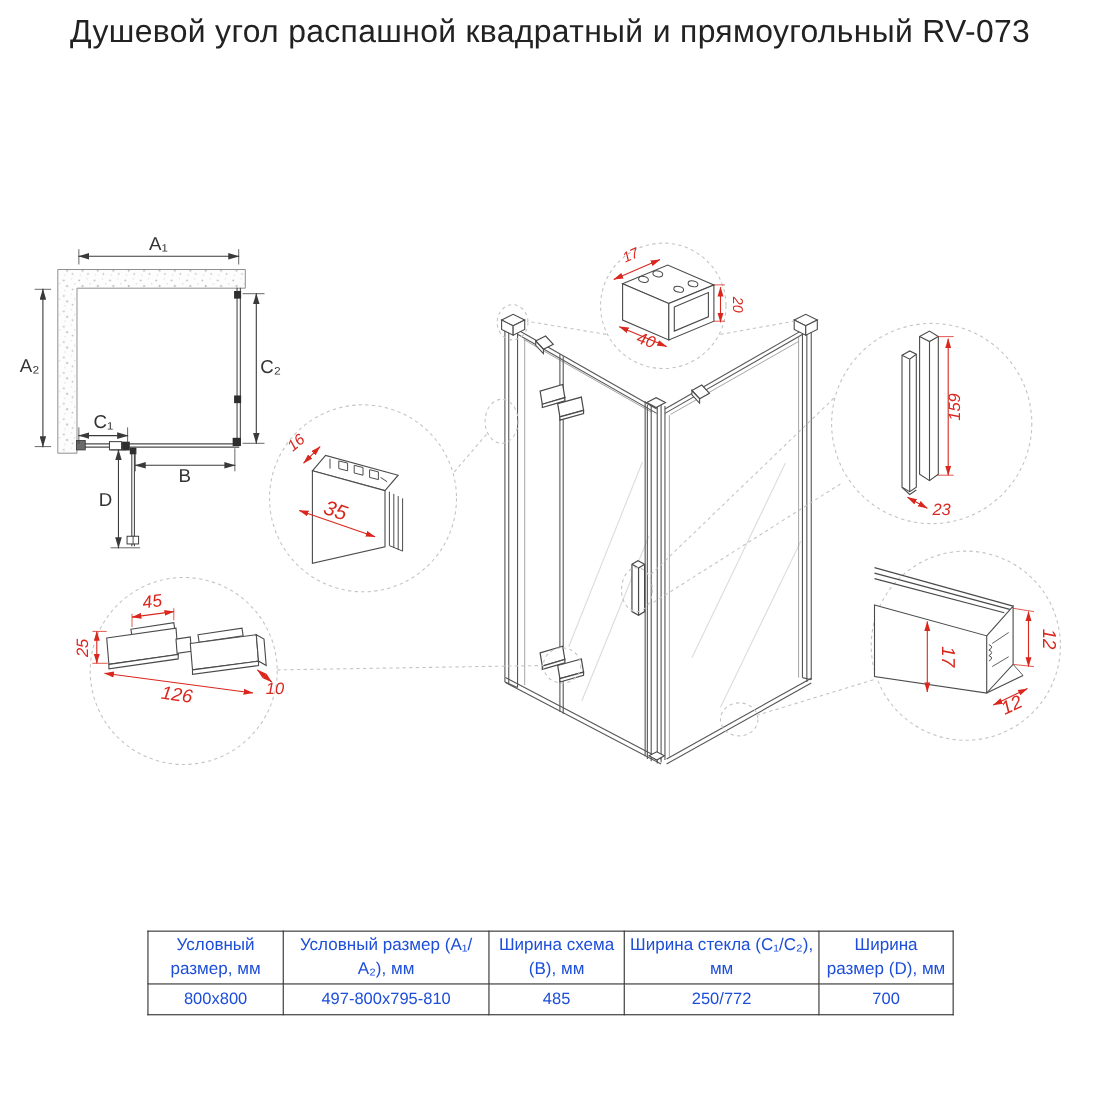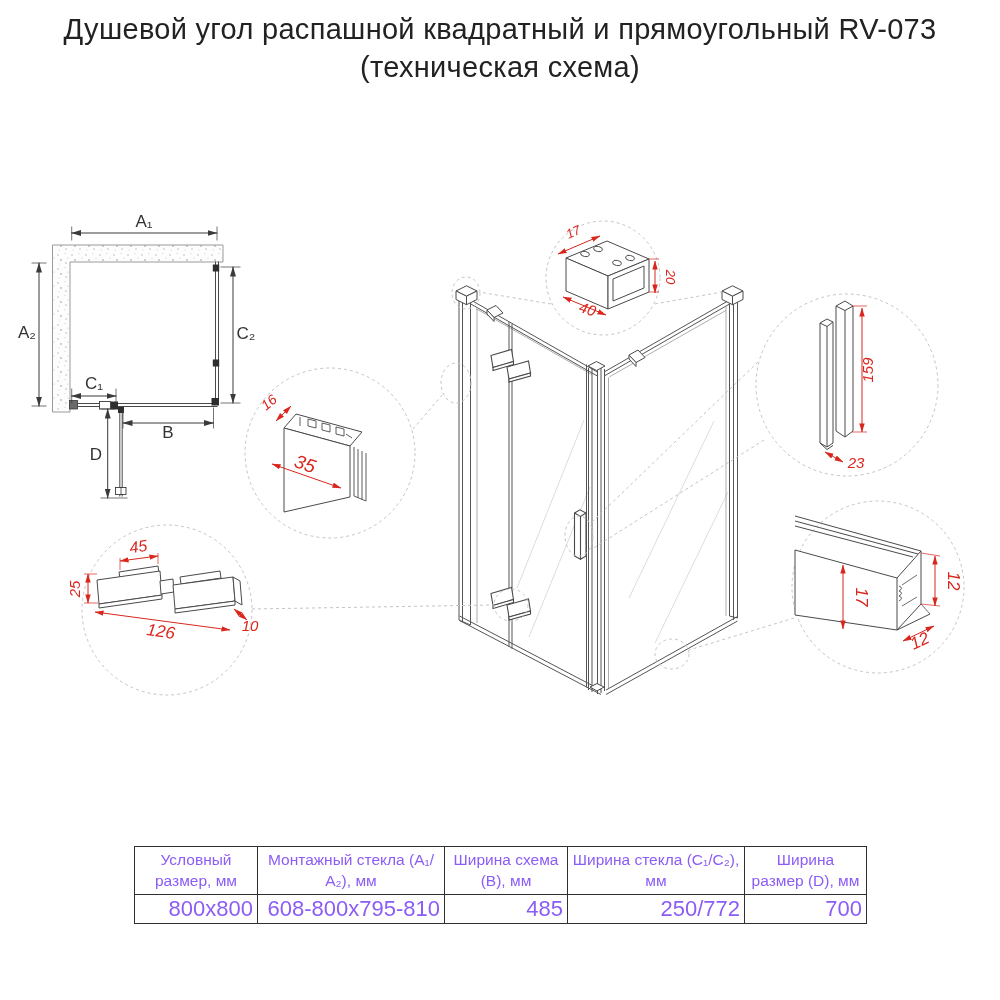--- a/index.html
+++ b/index.html
@@ -5,34 +5,33 @@
   html,body{margin:0;padding:0;background:#fff;}
   .stage{position:relative;width:1000px;height:1000px;background:#fff;overflow:hidden;
          font-family:"Liberation Sans","DejaVu Sans",sans-serif;}
   .title{position:absolute;top:10px;left:0;width:1000px;text-align:center;
          font-size:29px;line-height:38px;color:#222;letter-spacing:.3px;font-weight:400;}
   svg{position:absolute;left:0;top:0;}
   svg text{font-family:"Liberation Sans","DejaVu Sans",sans-serif;fill:#333;}
   .dimtxt{font-size:17px;}
   .redtxt{fill:#d9271e;font-style:italic;}
   .spec-table{position:absolute;left:134px;top:846px;width:732px;border-collapse:collapse;
-              table-layout:fixed;color:#8b5cf6;}
+              table-layout:fixed;color:#1d4ed8;}
   .spec-table th,.spec-table td{border:1px solid #2f2f2f;text-align:center;vertical-align:middle;
               padding:1px 4px;font-weight:400;}
   .spec-table th{height:45px;font-size:15.5px;line-height:1.3;}
-  .spec-table td{height:25px;font-size:22px;text-align:right;}
+  .spec-table td{height:25px;font-size:15px;}
 </style>
 </head>
 <body>
 
 <div class="stage">
 
   <div class="title">
     <div>Душевой угол распашной квадратный и прямоугольный RV-073</div>
-    <div>(техническая схема)</div>
   </div>
 
   <svg width="1000" height="1000" viewBox="0 0 1000 1000">
     <defs>
       <marker id="ab" viewBox="0 0 10 6" markerWidth="10" markerHeight="6" refX="9.5" refY="3" orient="auto-start-reverse" markerUnits="userSpaceOnUse">
         <path d="M0,0 L10,3 L0,6 Z" fill="#3a3a3a"></path>
       </marker>
       <marker id="ar" viewBox="0 0 10 6" markerWidth="9" markerHeight="6" refX="9.5" refY="3" orient="auto-start-reverse" markerUnits="userSpaceOnUse">
         <path d="M0,0 L10,3 L0,6 Z" fill="#d9271e"></path>
       </marker>
@@ -334,29 +333,29 @@
     <colgroup>
       <col style="width:123px">
         <col style="width:187px">
         <col style="width:123px">
       <col style="width:177px">
         <col style="width:122px">
     </colgroup>
     <thead>
       <tr>
         <th>Условный размер, мм</th>
-        <th>Монтажный стекла (А₁/А₂), мм</th>
+        <th>Условный размер (А₁/А₂), мм</th>
         <th>Ширина схема (В), мм</th>
         <th>Ширина стекла (С₁/С₂), мм</th>
         <th>Ширина размер (D), мм</th>
       </tr>
     </thead>
     <tbody>
       <tr>
         <td>800x800</td>
-        <td>608-800x795-810</td>
+        <td>497-800x795-810</td>
         <td>485</td>
         <td>250/772</td>
         <td>700</td>
       </tr>
     </tbody>
   </table>
 </div>
 
 </body></html>

